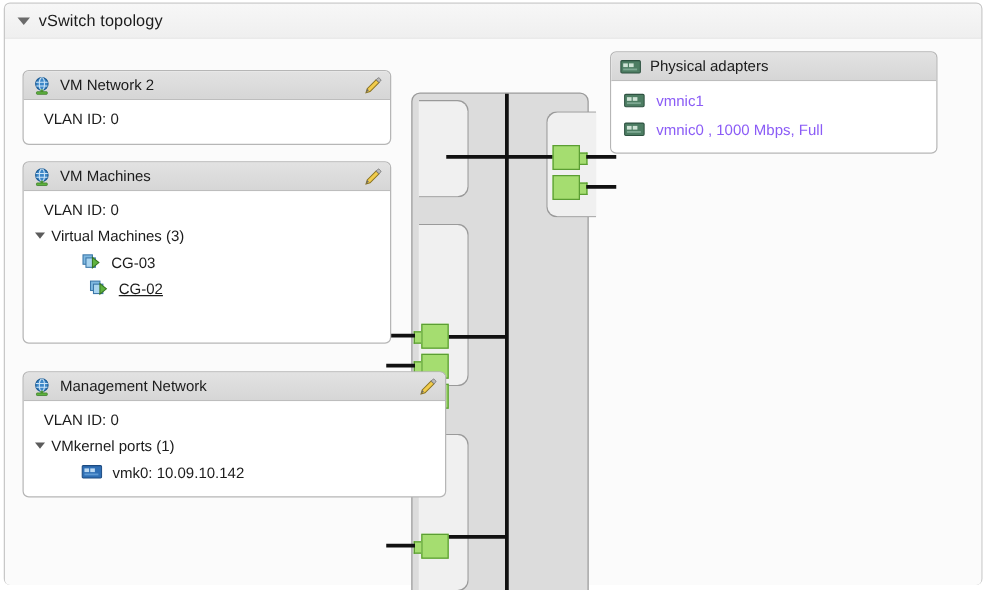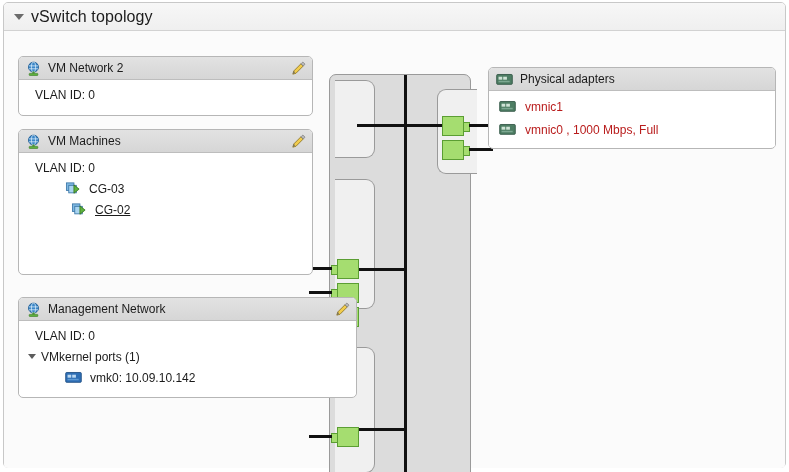--- a/index.html
+++ b/index.html
@@ -36,21 +36,21 @@
   }
   .twisty {
     width: 0; height: 0;
     border-left: 5px solid transparent;
     border-right: 5px solid transparent;
     border-top: 6px solid #6b6b6b;
     margin-right: 7px;
     flex: none;
   }
   .panel-title {
-    font-size: 16px;
+    font-size: 13px;
     color: #1c1c1c;
     letter-spacing: 0.1px;
   }
   .panel-body {
     position: absolute;
     left: 0; top: 28px;
     width: 100%; height: 437px;
     background: #fbfbfb;
     border-radius: 0 0 4px 4px;
   }
@@ -89,21 +89,21 @@
     padding-left: 16px;
     font-size: 12px;
     color: #1b1b1b;
     white-space: nowrap;
   }
   .row.sub { padding-left: 9px; }
   .row.leaf { padding-left: 46px; }
   .row.leaf2 { padding-left: 52px; text-decoration: underline; }
   .row .lbl { margin-left: 8px; }
   .row.adapter { padding-left: 10px; height: 23px; }
-  .row.adapter .lbl { color: #b91c1c; margin-left: 9px; }
+  .row.adapter .lbl { color: #8b5cf6; margin-left: 9px; }
 
   .caret {
     width: 0; height: 0;
     border-left: 4.5px solid transparent;
     border-right: 4.5px solid transparent;
     border-top: 5.5px solid #5c5c5c;
     margin-right: 5px;
     flex: none;
   }
 
@@ -240,20 +240,24 @@
           <svg class="ico" width="17" height="17" viewBox="0 0 18 18">
             <path d="M3 15l1-3.4 7.6-7.6 2.4 2.4L6.4 14z" fill="#f2cc4c" stroke="#8a7322" stroke-width="0.9"></path>
             <path d="M11.6 4l2.4 2.4 1.3-1.3a1 1 0 0 0 0-1.4l-1-1a1 1 0 0 0-1.4 0z" fill="#b9b9b9" stroke="#7a7a7a" stroke-width="0.8"></path>
             <path d="M3 15l1-3.4 1.4 1.4z" fill="#6b6b6b"></path>
           </svg>
         </div>
         <div class="card-content">
           <div class="row">
             <span>VLAN ID: 0</span>
           </div>
+          <div class="row sub">
+            <span class="caret"></span>
+            <span>Virtual Machines (3)</span>
+          </div>
           <div class="row leaf">
             <svg class="ico" width="16" height="16" viewBox="0 0 17 17">
               <rect x="1.5" y="2" width="8" height="8" fill="#7fb8e0" stroke="#3a76a8" stroke-width="0.9"></rect>
               <rect x="4" y="4.6" width="8" height="8" fill="#a9d4ef" stroke="#3a76a8" stroke-width="0.9"></rect>
               <path d="M9.5 4.2l5.5 4.4-5.5 4.4z" fill="#5fb33f" stroke="#35751f" stroke-width="0.9"></path>
             </svg>
             <span class="lbl">CG-03</span>
           </div>
           <div class="row leaf2">
             <svg class="ico" width="16" height="16" viewBox="0 0 17 17">
@@ -295,21 +299,21 @@
               <rect x="0.6" y="1.6" width="16.8" height="10.6" rx="1" fill="#2f6fb5" stroke="#1c4a80" stroke-width="0.9"></rect>
               <rect x="2.6" y="4" width="4" height="3.2" fill="#bcd9f2"></rect>
               <rect x="7.6" y="4" width="4" height="3.2" fill="#bcd9f2"></rect>
               <rect x="2.6" y="8.4" width="12" height="1.6" fill="#5e9ad4"></rect>
             </svg>
             <span class="lbl">vmk0: 10.09.10.142</span>
           </div>
         </div>
       </div>
 
-      <div class="card" style="left:484px; top:36px; width:288px; height:82px;">
+      <div class="card" style="left:484px; top:10px; width:262px; height:82px;">
         <div class="card-head">
           <svg class="ico" width="17" height="13" viewBox="0 0 18 14">
             <rect x="0.6" y="1.6" width="16.8" height="10.6" rx="1" fill="#4d7d63" stroke="#2e5241" stroke-width="0.9"></rect>
             <rect x="2.6" y="4" width="4" height="3.2" fill="#cfe3d6"></rect>
             <rect x="7.6" y="4" width="4" height="3.2" fill="#cfe3d6"></rect>
             <rect x="2.6" y="8.4" width="12" height="1.6" fill="#7da892"></rect>
           </svg>
           <span class="ttl">Physical adapters</span>
         </div>
         <div class="card-content">

